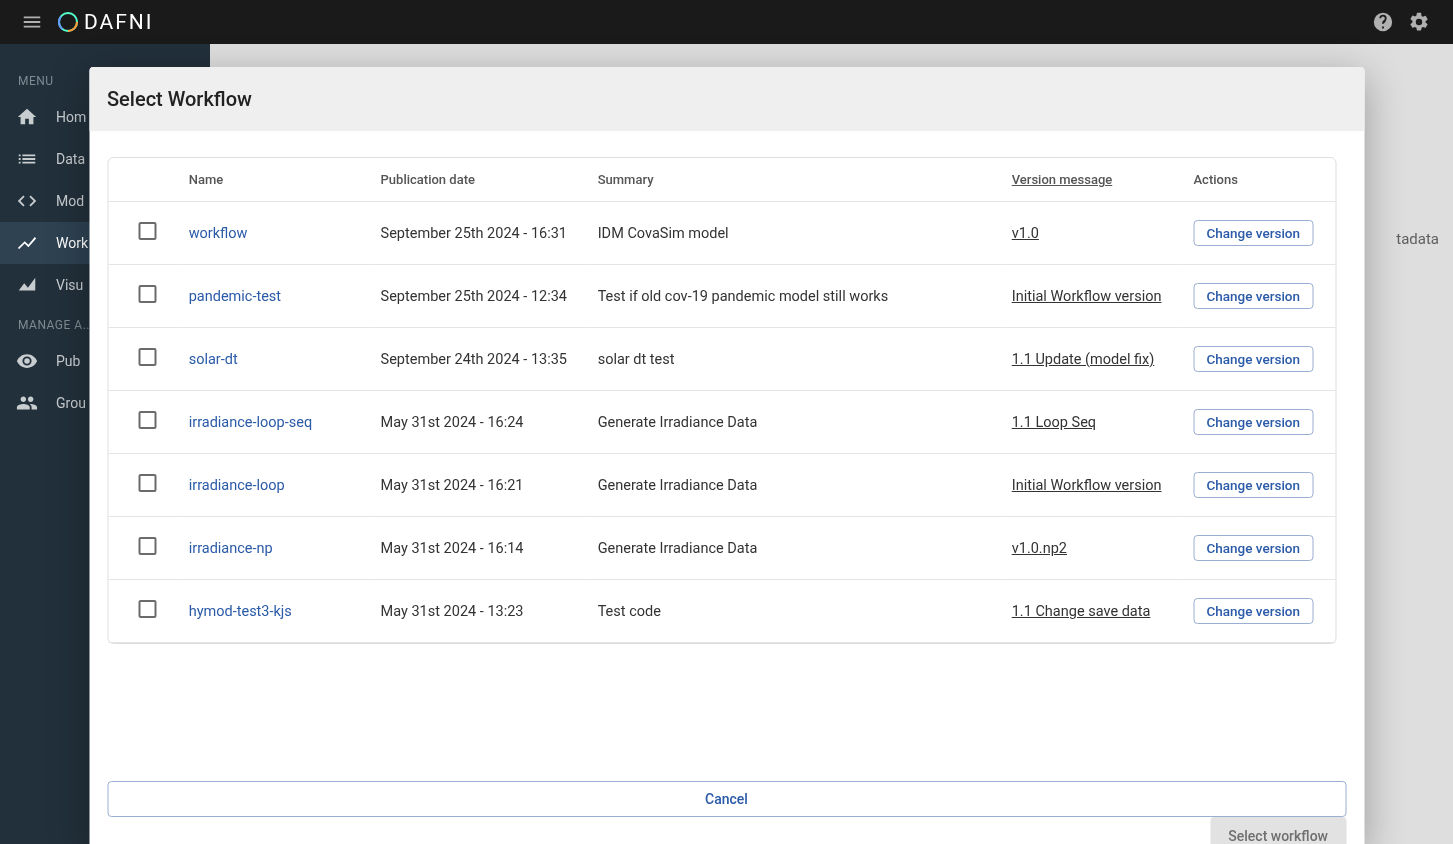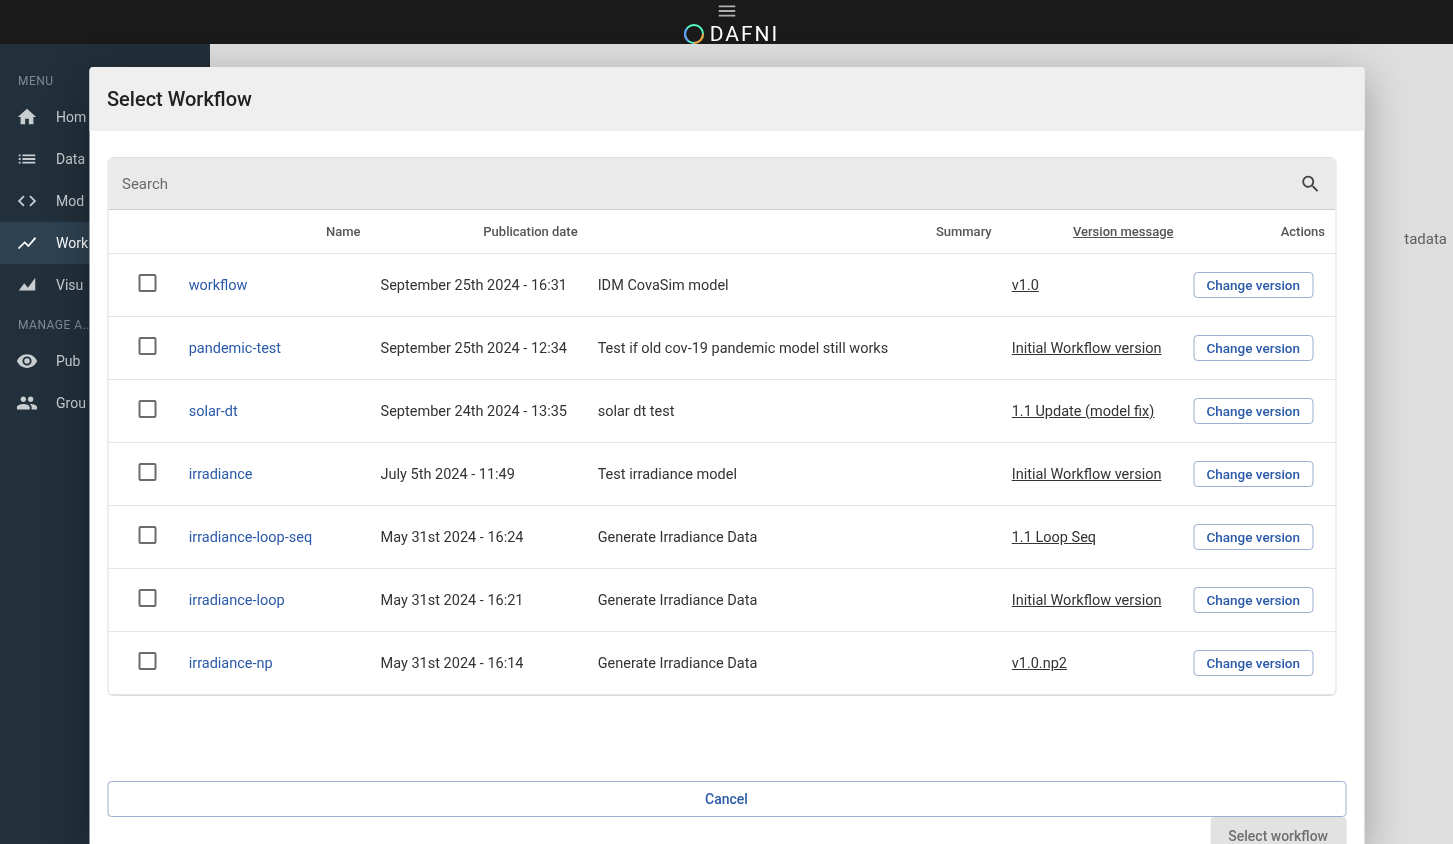--- a/index.html
+++ b/index.html
@@ -1,60 +1,60 @@
 <!DOCTYPE html>
 <html><head>
 <meta charset="utf-8">
 <style>
 * { margin: 0; padding: 0; box-sizing: border-box; font-family: Roboto, -apple-system, BlinkMacSystemFont, "Segoe UI", Arial, sans-serif; }
 body { width: 1453px; height: 844px; overflow: hidden; background: #dedede; position: relative; }
 
 
-.topbar { height: 44px; background: #1a1a1a; display: flex; align-items: center; padding: 0 10px; flex-direction: column; }
+.topbar { height: 44px; background: #1a1a1a; display: flex; align-items: center; padding: 0 16px; }
 .hamburger { width: 32px; height: 32px; display:flex; align-items:center; justify-content:center; cursor:pointer; }
 .hamburger svg { fill: #b0b0b0; }
 .brand { display:flex; align-items:center; margin-left:8px; }
 .brand-text { color:#fff; font-weight:400; font-size:21px; letter-spacing:2px; }
 .brand-logo { width:24px; height:24px; margin-right:4px; }
 .topbar-spacer { flex:1; }
 .topbar-icon { width:36px; height:36px; display:flex; align-items:center; justify-content:center; cursor:pointer; }
 .topbar-icon svg { fill:#b0b0b0; }
 
 
 .sidebar { position:absolute; top:44px; left:0; bottom:0; width:210px; background:#22303b; color:#c8cdd0; padding-top:18px; }
 .sidebar-section { padding: 12px 18px 8px; font-size:12px; color:#7f8a92; letter-spacing:0.5px; }
 .sidebar-item { display:flex; align-items:center; padding: 10px 16px; font-size:14px; cursor:pointer; }
 .sidebar-item.active { background:#2e4252; color:#fff; }
 .sidebar-item svg { fill:#c8cdd0; width:22px; height:22px; margin-right:18px; flex-shrink:0; }
 .sidebar-item.active svg { fill:#fff; }
 
 
 .main { position:absolute; top:44px; left:210px; right:0; bottom:0; background:#dedede; }
-.main .partial { position:absolute; right:6px; top:186px; font-size:15px; color:#5f5f5f; }
+.main .partial { position:absolute; right:14px; top:186px; font-size:15px; color:#5f5f5f; }
 
 
 .modal { position:absolute; top:40px; left:50%; transform:translateX(-50%); width:1275px; height:780px; background:#fff; border-radius:4px; box-shadow:0 10px 40px rgba(0,0,0,0.3); display:flex; flex-direction:column;margin-top:27px; }
 .modal-header { height:64px; background:#efefef; display:flex; align-items:center; padding:0 18px; border-top-left-radius:4px; border-top-right-radius:4px; }
 .modal-title { font-size:20px; font-weight:500; color:#222; }
 
 .modal-body { flex:1; padding:26px 10px 0 0; overflow:hidden; position:relative; }
 .scrollregion { margin-left:0; height:100%; overflow-y:scroll; padding-bottom:4px; }
 .scrollregion::-webkit-scrollbar { width:14px; }
 .scrollregion::-webkit-scrollbar-thumb { background:#b8b8b8; border-radius:7px; }
 .scrollregion::-webkit-scrollbar-track { background:transparent; }
 
 .card { margin:0 18px 0 18px; border:1px solid #ddd; border-radius:6px; background:#fff; }
 
 .search-row { height:52px; background:#eaeaea; display:flex; align-items:center; padding:0 14px; border-top-left-radius:6px; border-top-right-radius:6px; border-bottom:1px solid #ccc; }
 .search-row input { flex:1; background:transparent; border:0; outline:0; font-size:15px; color:#444; }
 .search-row input::placeholder { color:#6b6b6b; }
 .search-row .search-icon { width:22px; height:22px; fill:#444; }
 
 table { width:100%; border-collapse:collapse; }
-th { text-align:right; font-size:13px; font-weight:500; color:#555; padding:14px 10px 14px 10px; border-bottom:1px solid #e4e4e4; }
+th { text-align:left; font-size:13px; font-weight:500; color:#555; padding:14px 10px 14px 10px; border-bottom:1px solid #e4e4e4; }
 td { font-size:14.5px; color:#333; padding:18px 10px; border-bottom:1px solid #e4e4e4; vertical-align:middle; }
 th:first-child, td:first-child { width:70px; text-align:center; padding-left:18px; }
 th:nth-child(2), td:nth-child(2) { width:190px; }
 th:nth-child(3), td:nth-child(3) { width:215px; }
 th:nth-child(4), td:nth-child(4) { width:410px; }
 th:nth-child(5), td:nth-child(5) { width:180px;text-decoration:underline; }
 th:last-child, td:last-child { width:150px; }
 
 .wf-link { color:#2a5aa8; cursor:pointer; }
 .cv-btn { border:1px solid #99aed0; background:#fff; color:#2a5aa8; font-size:13.5px; padding:4px 12px; border-radius:4px; cursor:pointer; font-weight:500; }
@@ -150,26 +150,20 @@
 
 <div class="modal">
   <div class="modal-header">
     <div class="modal-title">Select Workflow</div>
   </div>
 
   <div class="modal-body">
     <div class="scrollregion">
       <div class="card">
 
-        <div class="search-row">
-          <input type="text" placeholder="Search" style="">
-          <svg class="search-icon" viewBox="0 0 24 24">
-              <path d="M15.5 14h-.79l-.28-.27a6.5 6.5 0 10-.7.7l.27.28v.79l5 5 1.5-1.5-5-5zm-6 0a4.5 4.5 0 110-9 4.5 4.5 0 010 9z"></path>
-            </svg>
-        </div>
 
         <table>
           <thead>
             <tr>
               <th></th>
               <th>Name</th>
               <th>Publication date</th>
               <th>Summary</th>
               <th>Version message</th>
               <th>Actions</th>
@@ -195,28 +189,20 @@
               <tr>
                 <td><span class="checkbox"></span></td>
                 <td><span class="wf-link">solar-dt</span></td>
                 <td><span>September 24th 2024 - 13:35</span></td>
                 <td><span>solar dt test</span></td>
                 <td><span>1.1 Update (model fix)</span></td>
                 <td><button class="cv-btn">Change version</button></td>
               </tr>
               <tr>
                 <td><span class="checkbox"></span></td>
-                <td><span class="wf-link">irradiance</span></td>
-                <td><span>July 5th 2024 - 11:49</span></td>
-                <td><span>Test irradiance model</span></td>
-                <td><span>Initial Workflow version</span></td>
-                <td><button class="cv-btn">Change version</button></td>
-              </tr>
-              <tr>
-                <td><span class="checkbox"></span></td>
                 <td><span class="wf-link">irradiance-loop-seq</span></td>
                 <td><span>May 31st 2024 - 16:24</span></td>
                 <td><span>Generate Irradiance Data</span></td>
                 <td><span>1.1 Loop Seq</span></td>
                 <td><button class="cv-btn">Change version</button></td>
               </tr>
               <tr>
                 <td><span class="checkbox"></span></td>
                 <td><span class="wf-link">irradiance-loop</span></td>
                 <td><span>May 31st 2024 - 16:21</span></td>
@@ -225,20 +211,28 @@
                 <td><button class="cv-btn">Change version</button></td>
               </tr>
               <tr>
                 <td><span class="checkbox"></span></td>
                 <td><span class="wf-link">irradiance-np</span></td>
                 <td><span>May 31st 2024 - 16:14</span></td>
                 <td><span>Generate Irradiance Data</span></td>
                 <td><span>v1.0.np2</span></td>
                 <td><button class="cv-btn">Change version</button></td>
               </tr>
+              <tr>
+                <td><span class="checkbox"></span></td>
+                <td><span class="wf-link">hymod-test3-kjs</span></td>
+                <td><span>May 31st 2024 - 13:23</span></td>
+                <td><span>Test code</span></td>
+                <td><span>1.1 Change save data</span></td>
+                <td><button class="cv-btn">Change version</button></td>
+              </tr>
             </tbody>
         </table>
 
       </div>
     </div>
   </div>
 
   <div class="modal-footer">
     <button class="btn-outline">Cancel</button>
     <button class="btn-disabled">Select workflow</button>

